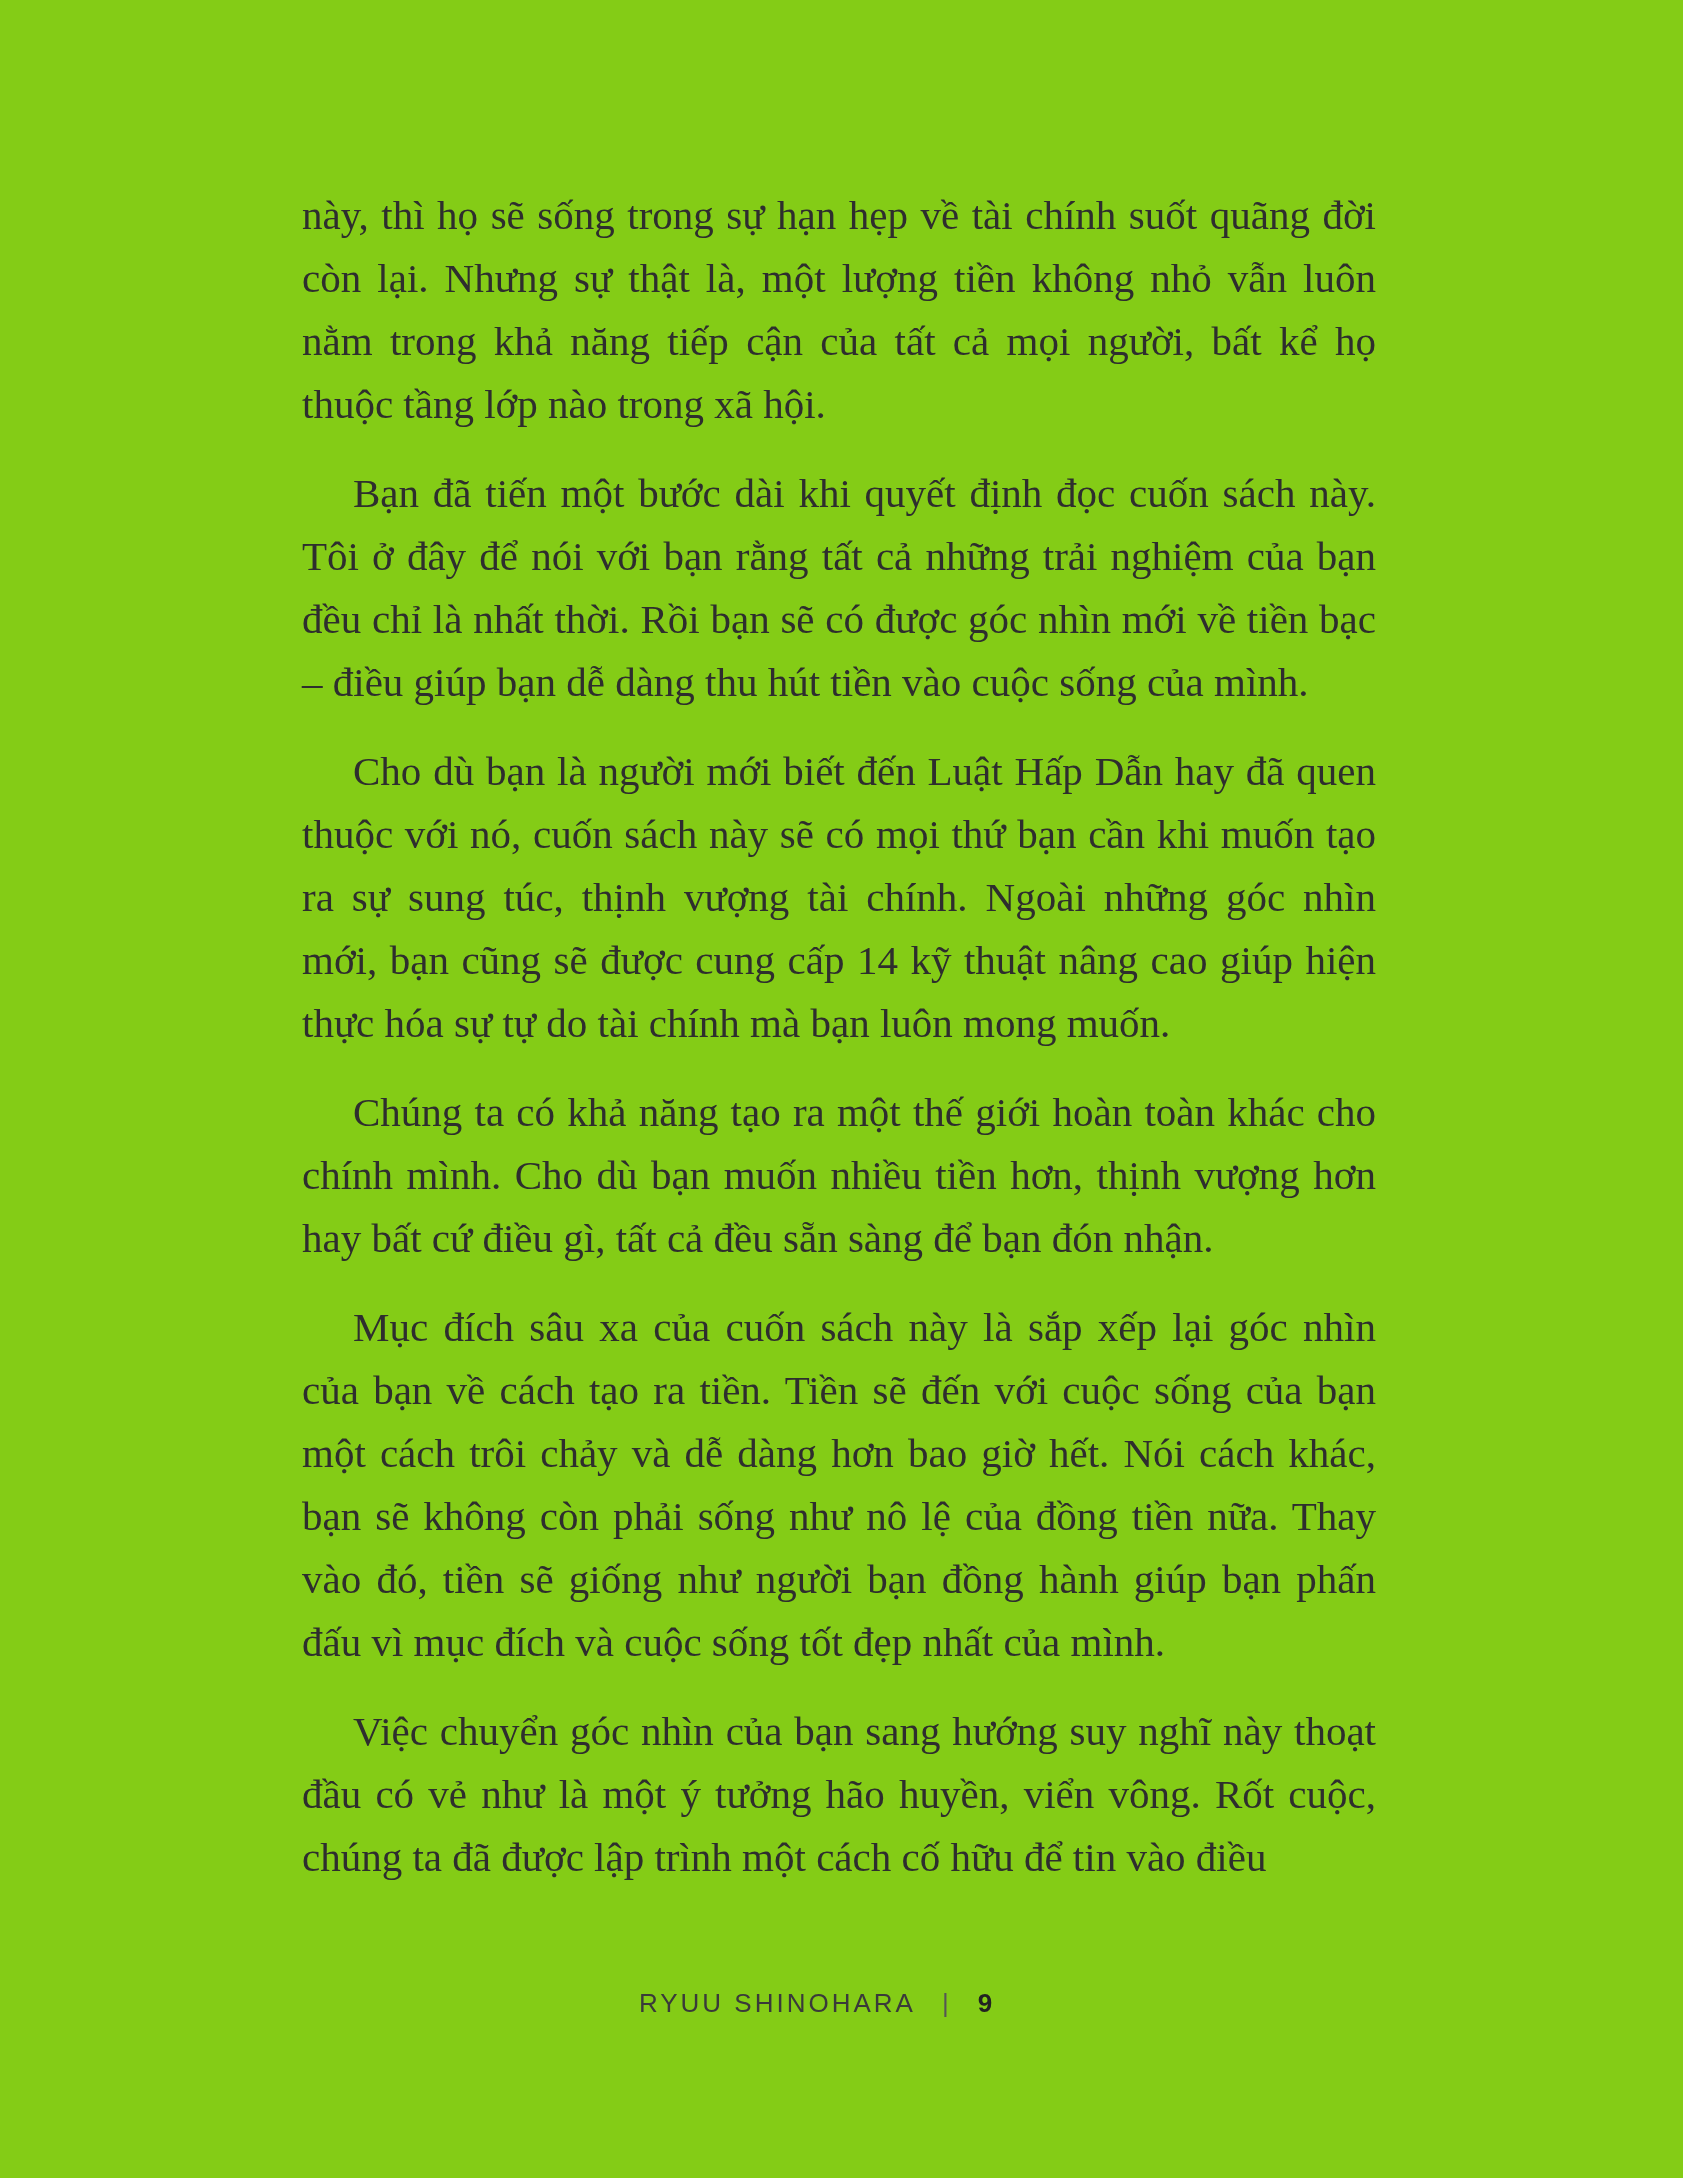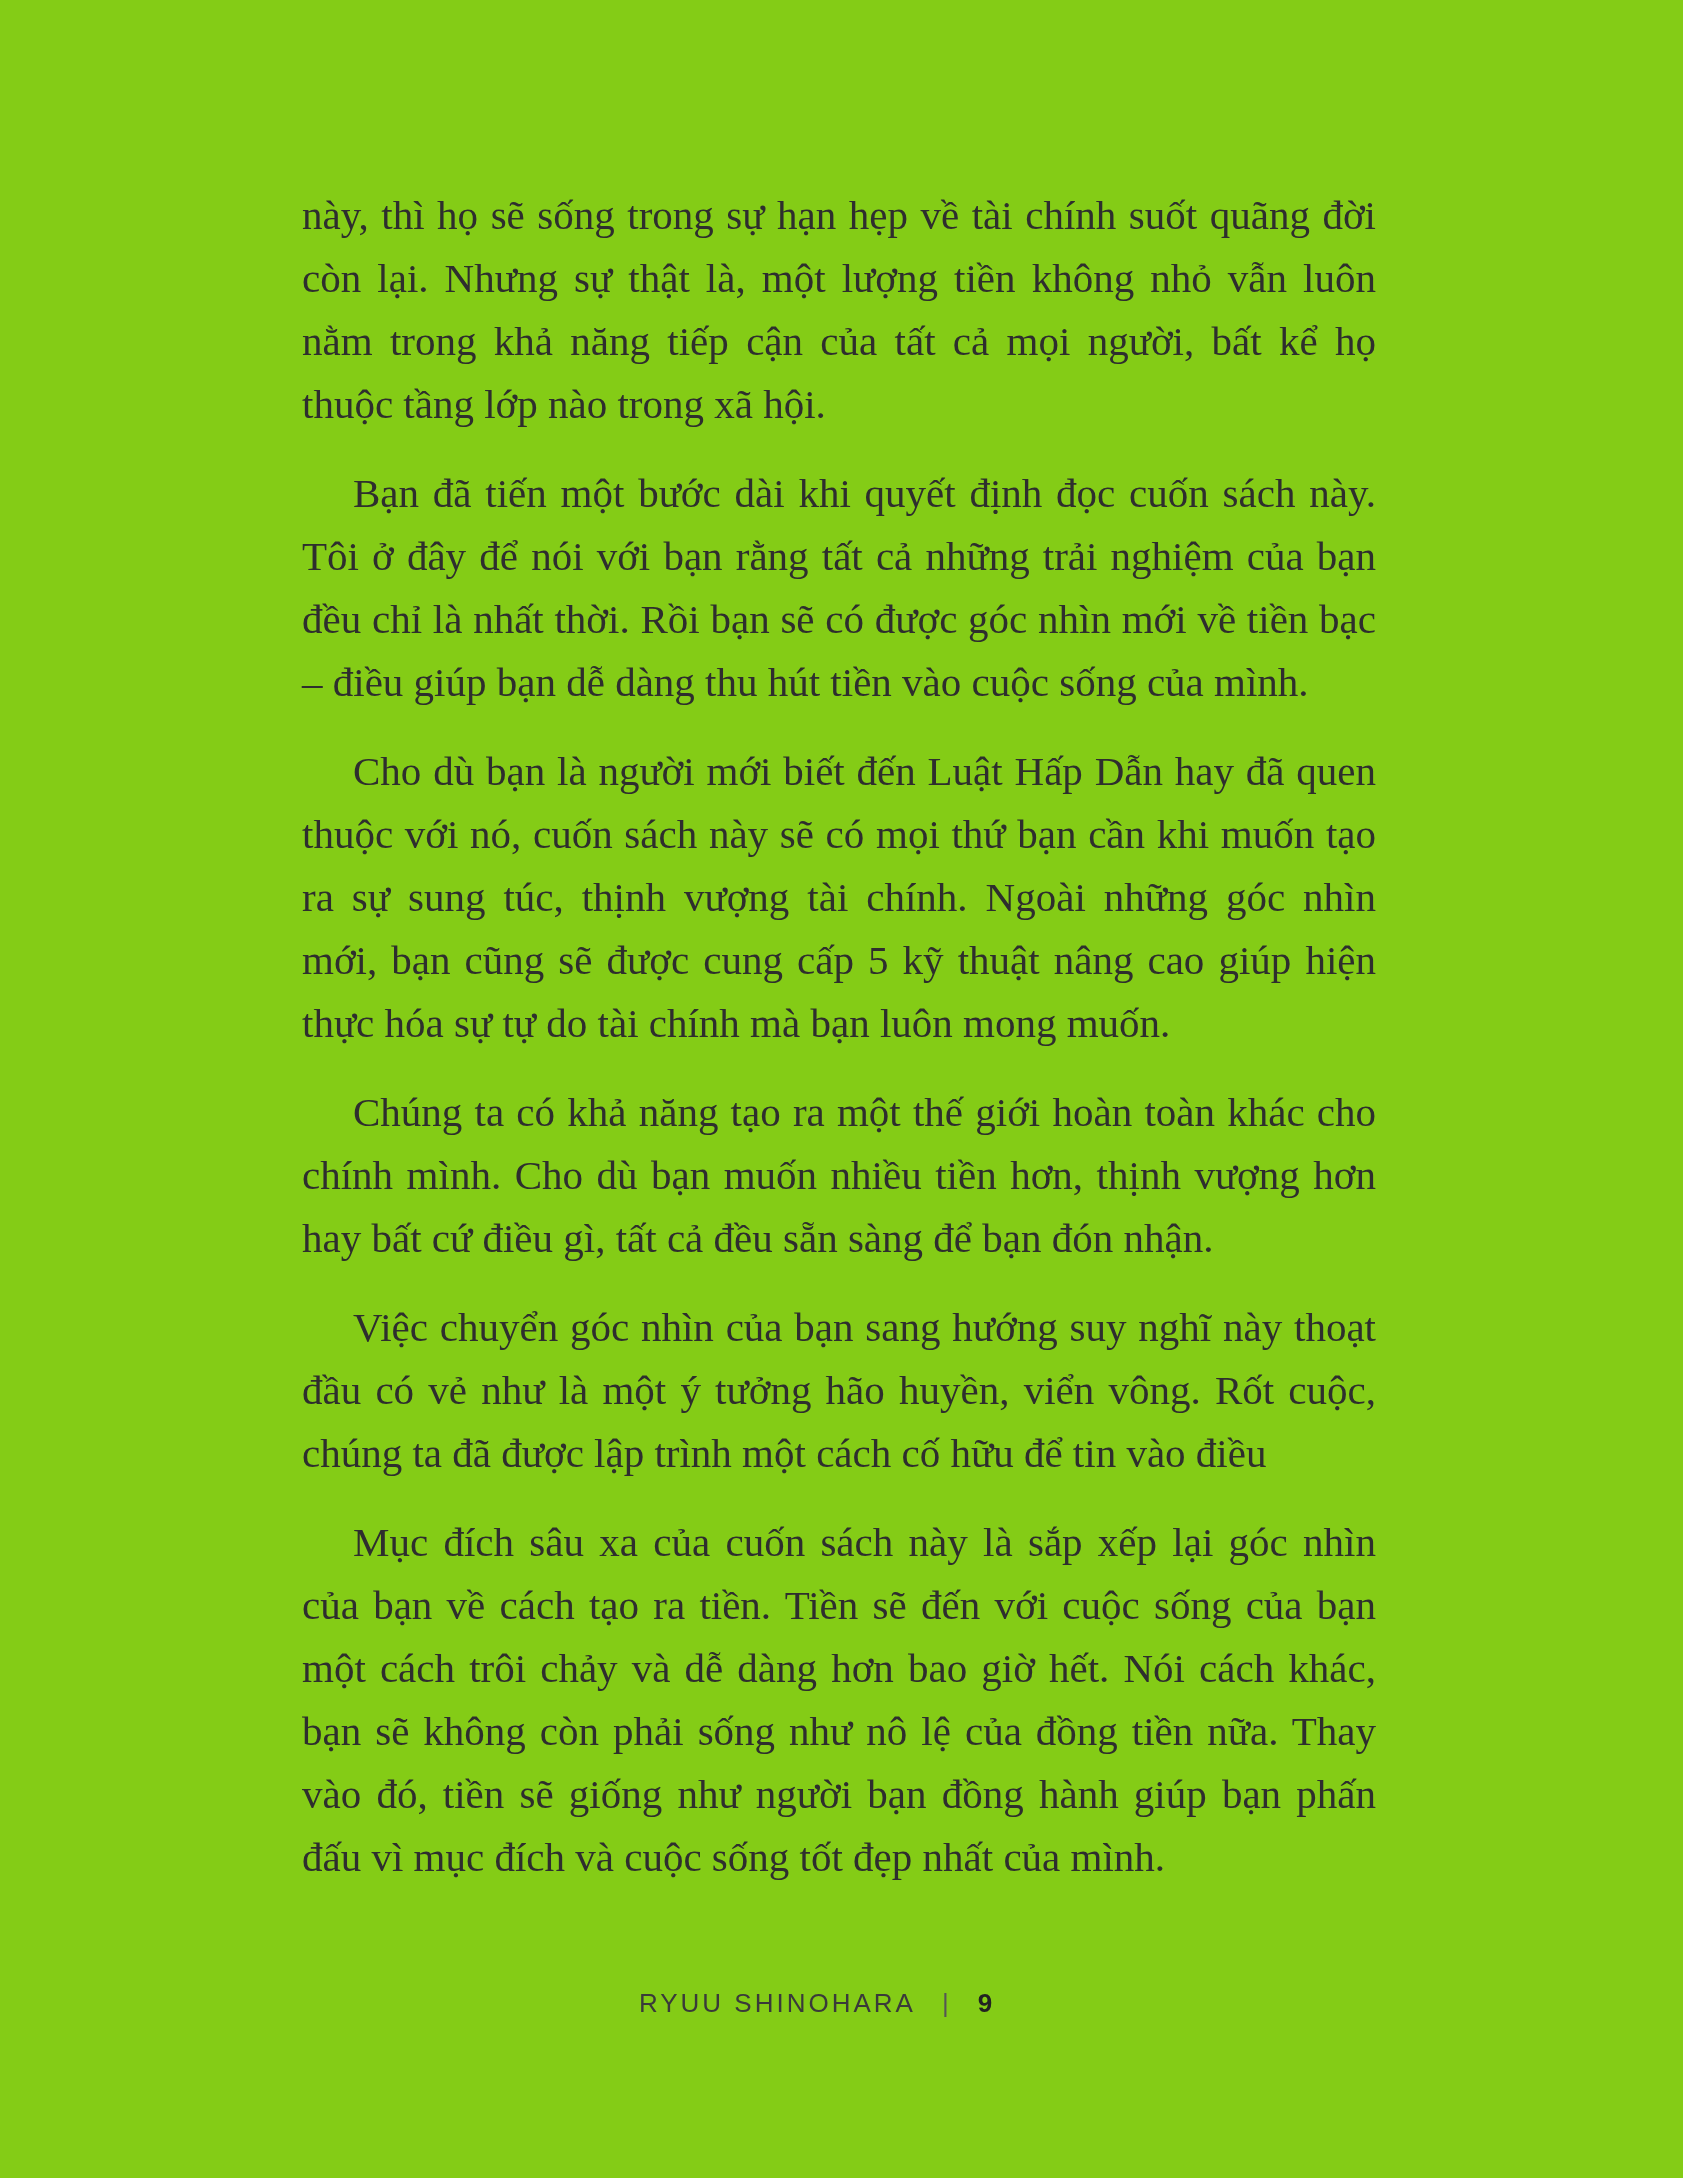--- a/index.html
+++ b/index.html
@@ -55,24 +55,24 @@
   }
 </style>
 </head>
 <body>
 
 <div class="page">
 
   <div class="text-block">
       <p class="para">này, thì họ sẽ sống trong sự hạn hẹp về tài chính suốt quãng đời còn lại. Nhưng sự thật là, một lượng tiền không nhỏ vẫn luôn nằm trong khả năng tiếp cận của tất cả mọi người, bất kể họ thuộc tầng lớp nào trong xã hội.</p>
       <p class="para indent">Bạn đã tiến một bước dài khi quyết định đọc cuốn sách này. Tôi ở đây để nói với bạn rằng tất cả những trải nghiệm của bạn đều chỉ là nhất thời. Rồi bạn sẽ có được góc nhìn mới về tiền bạc – điều giúp bạn dễ dàng thu hút tiền vào cuộc sống của mình.</p>
-      <p class="para indent">Cho dù bạn là người mới biết đến Luật Hấp Dẫn hay đã quen thuộc với nó, cuốn sách này sẽ có mọi thứ bạn cần khi muốn tạo ra sự sung túc, thịnh vượng tài chính. Ngoài những góc nhìn mới, bạn cũng sẽ được cung cấp 5 kỹ thuật nâng cao giúp hiện thực hóa sự tự do tài chính mà bạn luôn mong muốn.</p>
+      <p class="para indent">Cho dù bạn là người mới biết đến Luật Hấp Dẫn hay đã quen thuộc với nó, cuốn sách này sẽ có mọi thứ bạn cần khi muốn tạo ra sự sung túc, thịnh vượng tài chính. Ngoài những góc nhìn mới, bạn cũng sẽ được cung cấp 14 kỹ thuật nâng cao giúp hiện thực hóa sự tự do tài chính mà bạn luôn mong muốn.</p>
       <p class="para indent">Chúng ta có khả năng tạo ra một thế giới hoàn toàn khác cho chính mình. Cho dù bạn muốn nhiều tiền hơn, thịnh vượng hơn hay bất cứ điều gì, tất cả đều sẵn sàng để bạn đón nhận.</p>
+      <p class="para indent">Mục đích sâu xa của cuốn sách này là sắp xếp lại góc nhìn của bạn về cách tạo ra tiền. Tiền sẽ đến với cuộc sống của bạn một cách trôi chảy và dễ dàng hơn bao giờ hết. Nói cách khác, bạn sẽ không còn phải sống như nô lệ của đồng tiền nữa. Thay vào đó, tiền sẽ giống như người bạn đồng hành giúp bạn phấn đấu vì mục đích và cuộc sống tốt đẹp nhất của mình.</p>
       <p class="para indent">Việc chuyển góc nhìn của bạn sang hướng suy nghĩ này thoạt đầu có vẻ như là một ý tưởng hão huyền, viển vông. Rốt cuộc, chúng ta đã được lập trình một cách cố hữu để tin vào điều</p>
-      <p class="para indent">Mục đích sâu xa của cuốn sách này là sắp xếp lại góc nhìn của bạn về cách tạo ra tiền. Tiền sẽ đến với cuộc sống của bạn một cách trôi chảy và dễ dàng hơn bao giờ hết. Nói cách khác, bạn sẽ không còn phải sống như nô lệ của đồng tiền nữa. Thay vào đó, tiền sẽ giống như người bạn đồng hành giúp bạn phấn đấu vì mục đích và cuộc sống tốt đẹp nhất của mình.</p>
     </div>
 
   <div class="footer">
     <span class="author">RYUU SHINOHARA</span><span class="sep">|</span><span class="page-num">9</span>
   </div>
 
 </div>
 
 
 </body></html>

